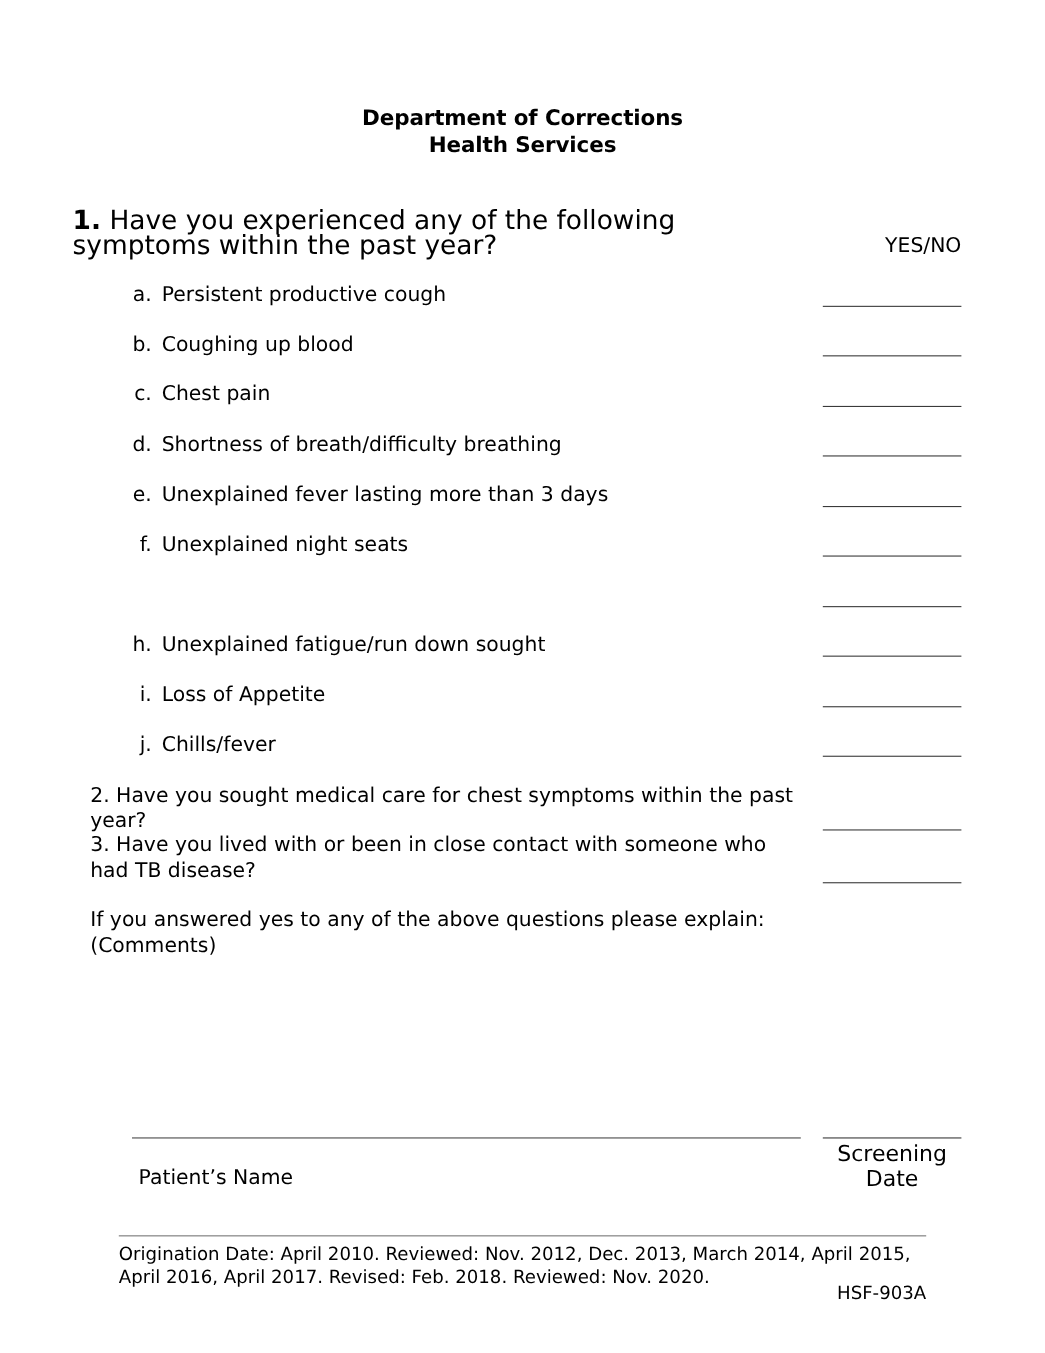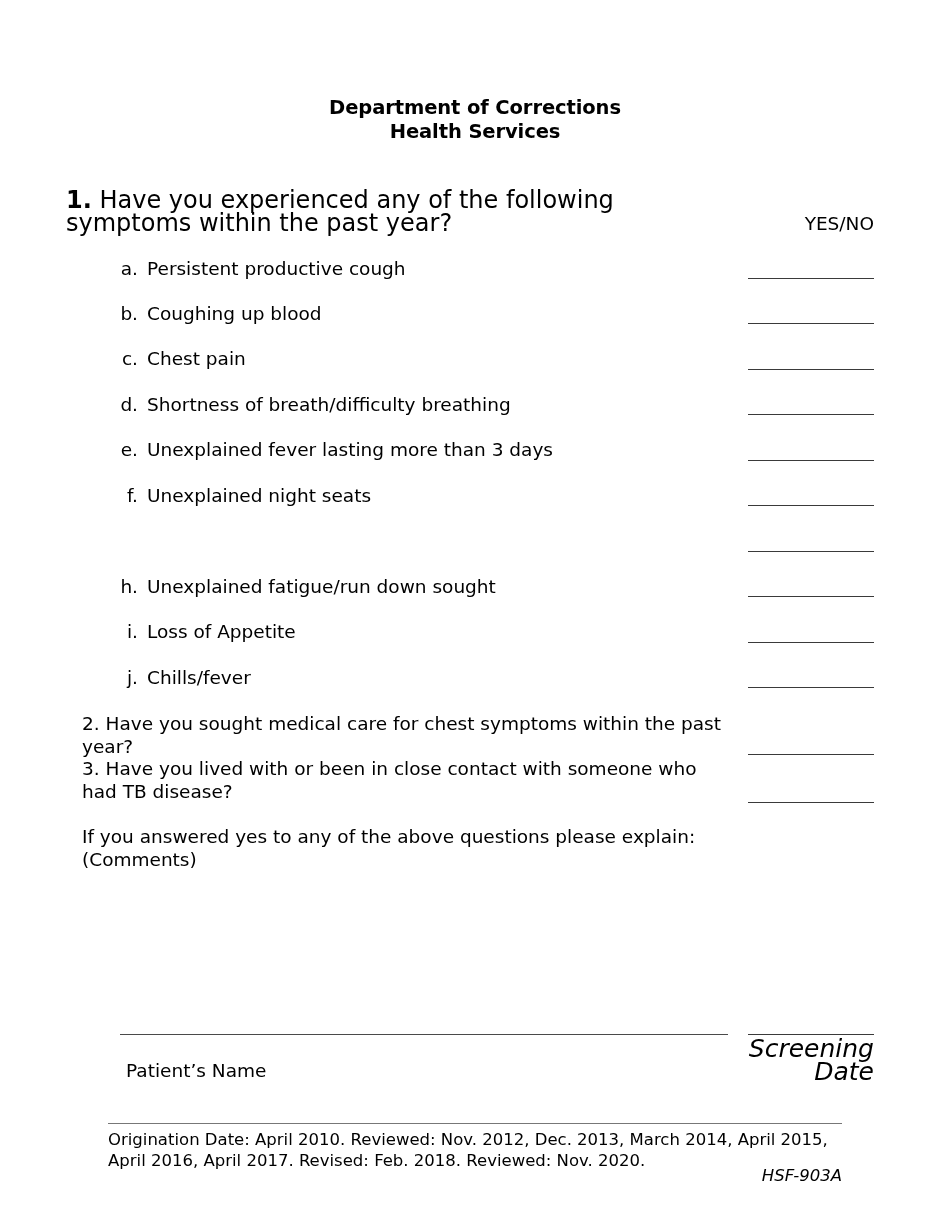--- a/index.html
+++ b/index.html
@@ -119,24 +119,23 @@
     left: 126px;
     top: 1047px;
     font-size: 18.5px;
     line-height: 23px;
   }
   .sig-date-label {
     position: absolute;
     left: 748px;
     top: 1025px;
     width: 126px;
-    text-align: right;
-    font-size: 25px;
-    line-height: 23px;
-    font-style: italic;
+    text-align: center;
+    font-size: 20px;
+    line-height: 23px;
   }
 
   
   .footer-rule {
     position: absolute;
     left: 108px;
     top: 1111px;
     width: 734px;
     height: 0;
     border-top: 1.2px solid #777777;
@@ -150,21 +149,20 @@
     line-height: 21px;
   }
   .form-number {
     position: absolute;
     left: 642px;
     top: 1153px;
     width: 200px;
     text-align: right;
     font-size: 16.5px;
     line-height: 21px;
-    font-style: italic;
   }
 </style>
 </head>
 <body>
 
 <div id="page">
 
   <div class="header">
     <div class="header-line">Department of Corrections</div>
     <div class="header-line">Health Services</div>

